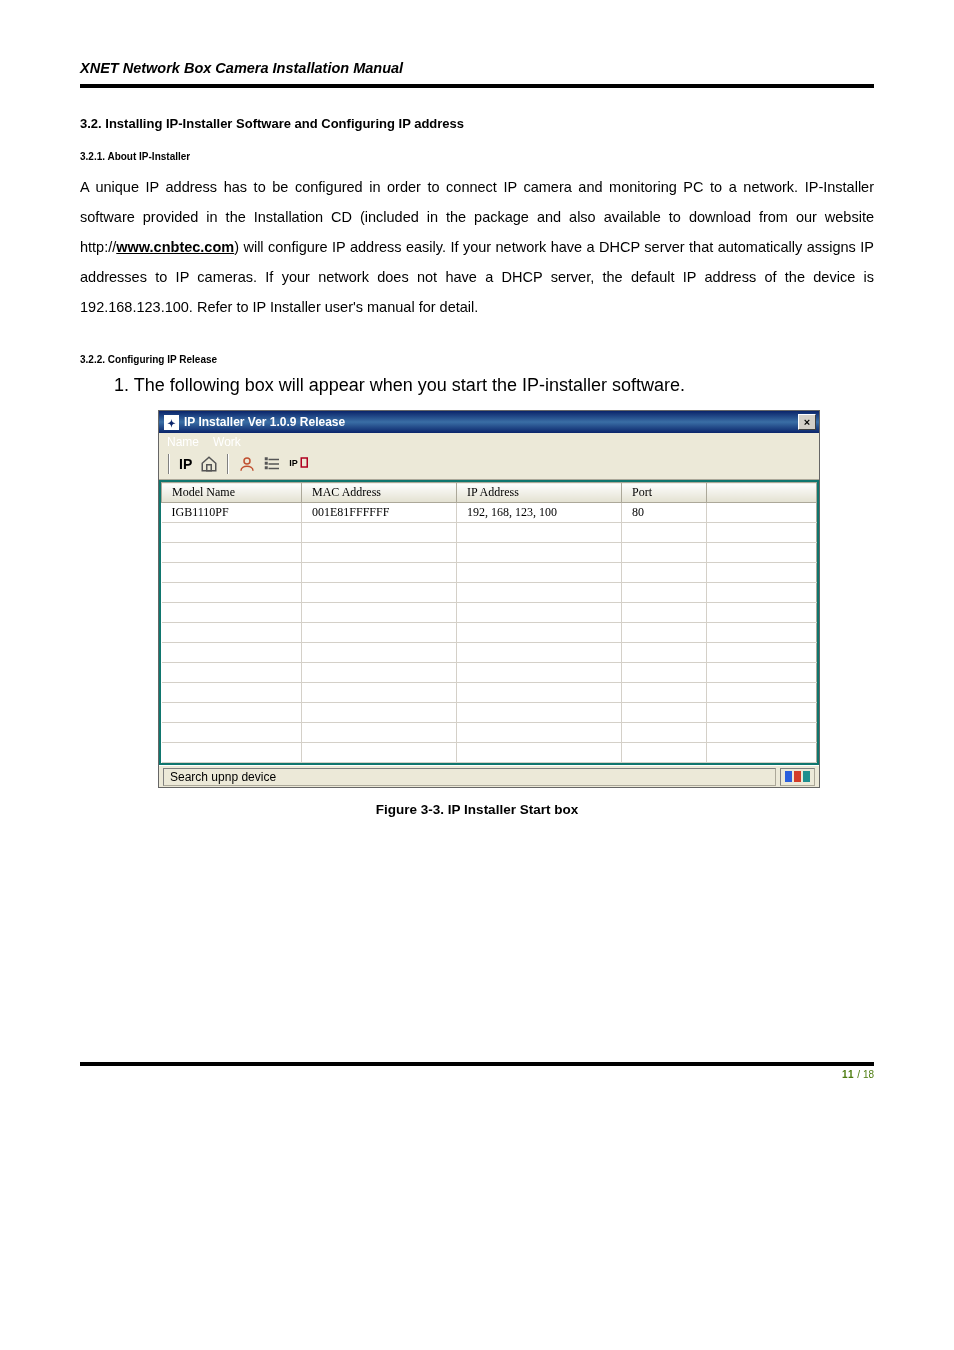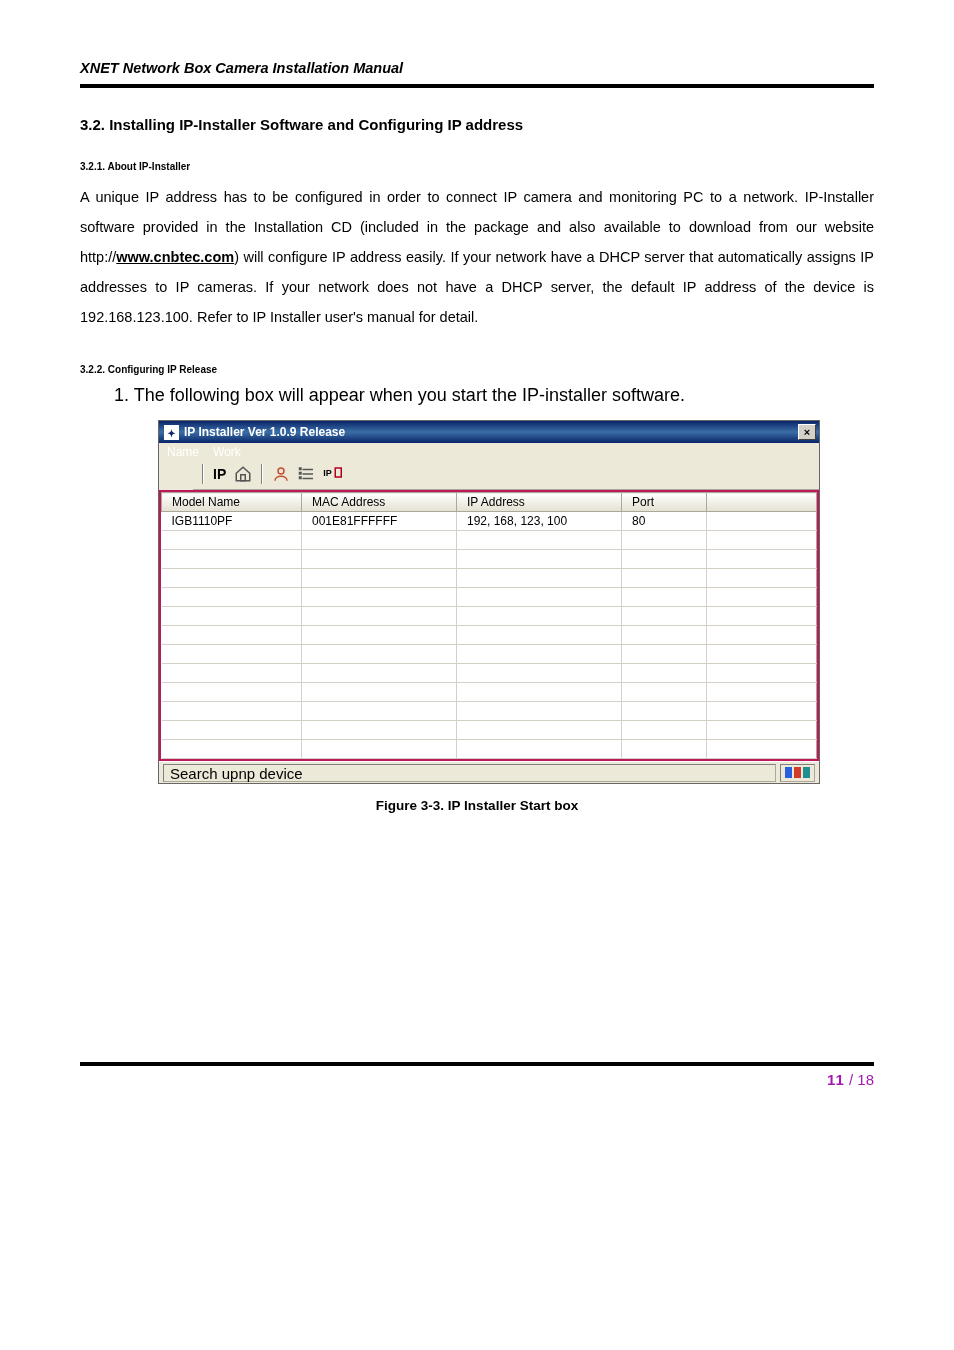--- a/index.html
+++ b/index.html
@@ -25,22 +25,22 @@
     font-size: 14.5px;
     padding-bottom: 6px;
   }
   .head-rule {
     border-top: 4px solid #000;
     margin-top: 2px;
     margin-bottom: 28px;
   }
   .h2 {
     font-weight: bold;
-    font-size: 15px;
-    margin-bottom: 28px;
+    font-size: 13px;
+    margin-bottom: 20px;
   }
   .h3 {
     font-weight: bold;
     font-size: 10px;
     margin-bottom: 10px;
   }
   .para {
     font-size: 14.5px;
     line-height: 30px;
     text-align: justify;
@@ -101,21 +101,20 @@
   }
 
   
   .toolbar {
     background:#ece9d8;
     padding:2px 6px 4px 6px;
     display:flex;
     align-items:center;
     gap:4px;
     border-bottom:1px solid #aca899;
-    margin-left:34px;
   }
   .tb-sep {
     width:2px; height:20px;
     border-left:1px solid #808080;
     border-right:1px solid #fff;
     margin:0 3px;
   }
   .tb-ip {
     font-weight:bold;
     font-size:14px;
@@ -152,31 +151,32 @@
     padding:2px 10px;
     height:18px;
     background:#fff;
     font-size:12px;
     color:#000;
   }
   .dev-table th:last-child, .dev-table td:last-child { border-right:1px solid #aca899; }
 
   .table-wrap {
     padding:2px;
-    background:#be185d;
+    background:#0f766e;
+    font-family:Liberation Serif, serif;
   }
 
   .statusbar {
     display:flex;
     align-items:center;
     background:#ece9d8;
     border-top:1px solid #fff;
     height:22px;
     padding:0 4px;
-    font-size:15px;
+    font-size:12px;
   }
   .statusbar .pane {
     border:1px solid #aca899;
     border-top-color:#808080;
     border-left-color:#808080;
     background:#ece9d8;
     padding:1px 6px;
     height:18px;
     line-height:15px;
   }
@@ -205,23 +205,23 @@
 
   .foot-rule {
     position:absolute;
     left:80px; right:80px;
     bottom:68px;
     border-top:4px solid #000;
   }
   .page-num {
     position:absolute;
     right:80px;
-    bottom:46px;
-    font-size:15px;
-    color:#a21caf;
+    bottom:54px;
+    font-size:10px;
+    color:#4d7c0f;
   }
   .page-num .cur { font-weight:bold; letter-spacing:1px; font-family: Arial; }
 
   
   .menu-line {
     background:#ece9d8;
     padding:2px 8px;
     height:18px;
     display:flex;
     align-items:center;

